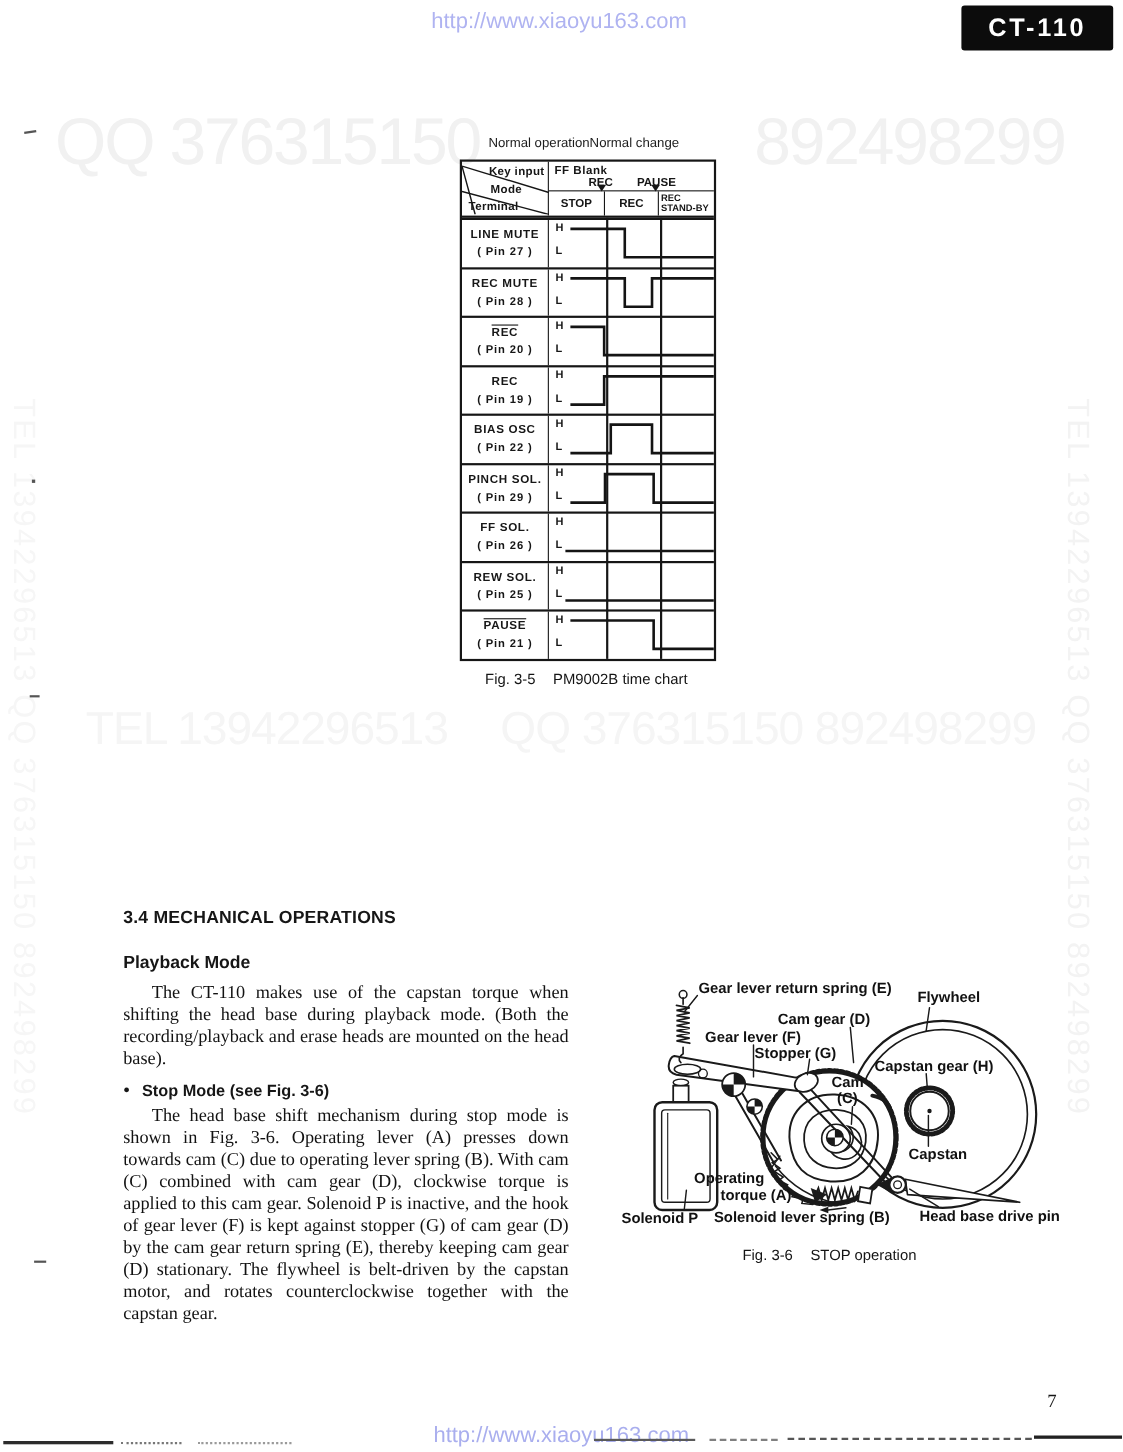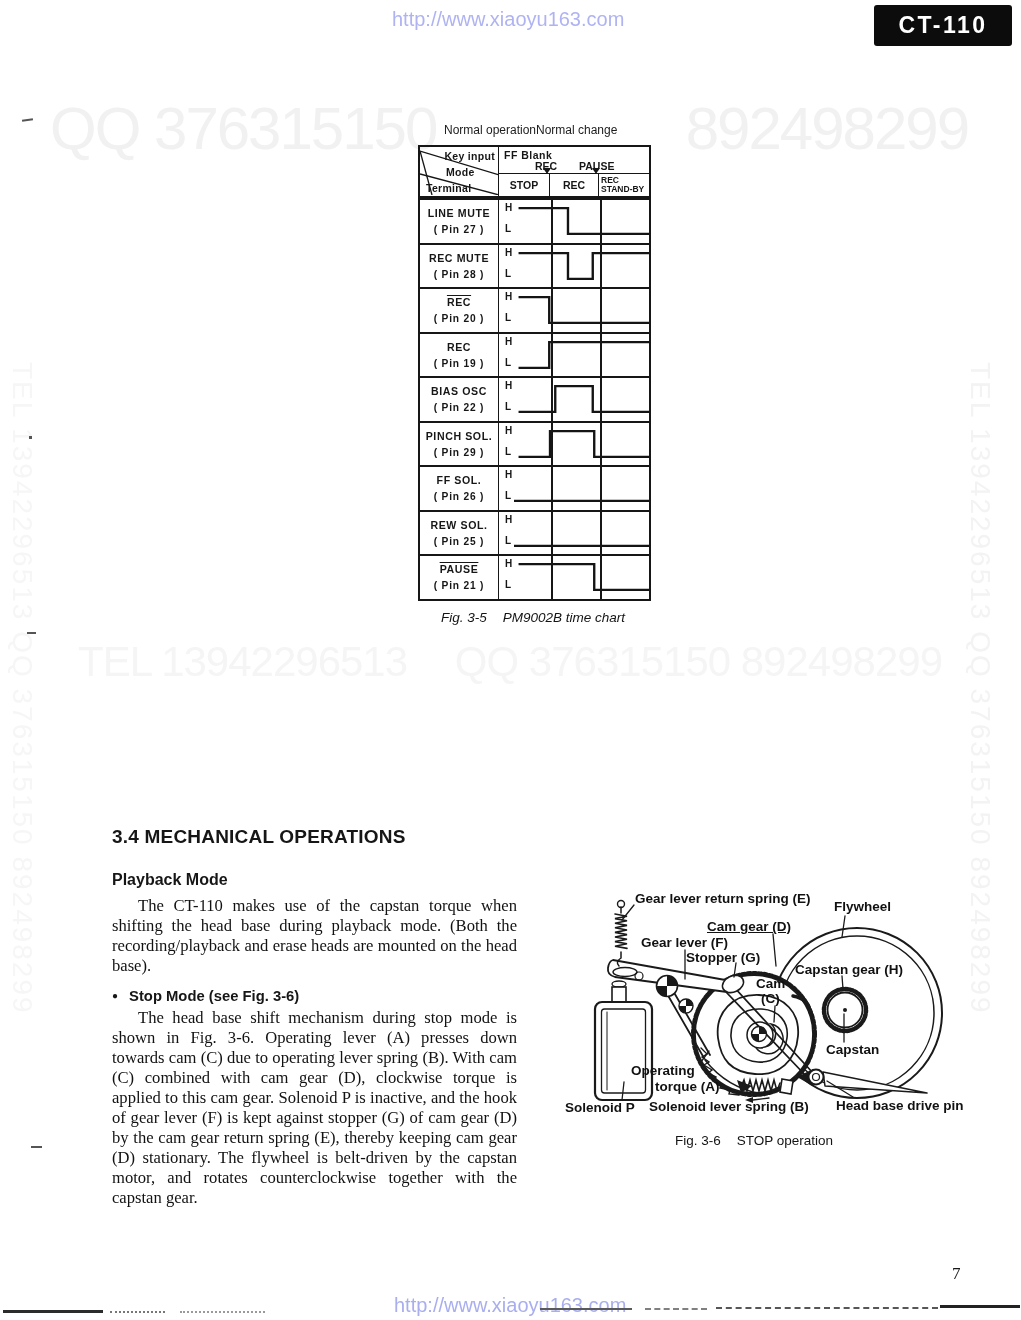--- a/index.html
+++ b/index.html
@@ -58,21 +58,21 @@
   .sig-pin{font-size:10.2px;font-weight:bold;letter-spacing:0.8px;display:block;margin-top:5px;}
   .sig-wave{flex:1;position:relative;}
   .lvl{position:absolute;left:6px;font-size:10px;font-weight:bold;}
   .lvl-h{top:2px;} .lvl-l{top:23px;}
   .wave-svg{position:absolute;left:0;top:0;width:100%;height:100%;}
   .fig-caption{font-size:13.5px;color:#141414;}
   .fig-caption b{font-weight:normal;margin-right:16px;}
 
   
   .text-col{left:112px;top:826px;width:405px;}
-  .h-sec{font-size:19px;font-weight:bold;letter-spacing:0.2px;}
+  .h-sec{font-size:16px;font-weight:bold;letter-spacing:0.2px;}
   .h-sub{font-size:16px;font-weight:bold;margin-top:23px;}
   .para{font-family:"Liberation Serif",serif;font-size:16.6px;line-height:1.205;
         text-align:justify;margin-top:7px;text-indent:26px;color:#121212;}
   .bullet-line{margin-top:12px;display:flex;align-items:center;}
   .bullet{font-size:10px;margin-right:11px;}
   .bullet-txt{font-size:14.8px;font-weight:bold;}
 
   
   .fig36{left:555px;top:880px;width:460px;height:290px;}
   .fig36 svg{position:absolute;left:0;top:0;}
@@ -259,21 +259,21 @@
               <span class="lvl lvl-h">H</span>
               <span class="lvl lvl-l">L</span>
               <svg class="wave-svg" viewBox="0 0 152 42" preserveAspectRatio="none">
                 <path d="M19.8 8 H96.5 V33.5 H152.0" fill="none" stroke="#141414" stroke-width="2.4"></path>
               </svg>
             </div>
           </div>
         </div>
     </div>
 
-    <div class="abs fig-caption" style="left:441px;top:610px;font-style:italic;">
+    <div class="abs fig-caption" style="left:441px;top:610px;">
       <b>Fig. 3-5</b><span>PM9002B time chart</span>
     </div>
 
     <div class="abs text-col">
       <div class="h-sec">3.4  MECHANICAL OPERATIONS</div>
       <div class="h-sub">Playback Mode</div>
       <div class="para">The CT-110 makes use of the capstan torque when shifting the head base during playback mode. (Both the recording/playback and erase heads are mounted on the head base).</div>
       <div class="bullet-line">
         <span class="bullet">●</span>
         <span class="bullet-txt">Stop Mode (see Fig. 3-6)</span>
@@ -360,21 +360,21 @@
             <line x1="220" y1="126" x2="219" y2="142"></line>
             <line x1="289" y1="162" x2="289" y2="134"></line>
             <line x1="146" y1="182" x2="154" y2="171"></line>
             <line x1="67" y1="220" x2="69" y2="202"></line>
             <line x1="298" y1="217" x2="272" y2="201"></line>
           </g>
         </g>
       </svg>
       <span class="flabel" style="left:80px;top:11px;">Gear lever return spring (E)</span>
       <span class="flabel" style="left:279px;top:19px;">Flywheel</span>
-      <span class="flabel" style="left:152px;top:39px;text-decoration:underline;">Cam gear (D)</span>
+      <span class="flabel" style="left:152px;top:39px;">Cam gear (D)</span>
       <span class="flabel" style="left:86px;top:55px;">Gear lever (F)</span>
       <span class="flabel" style="left:131px;top:70px;">Stopper (G)</span>
       <span class="flabel" style="left:240px;top:82px;">Capstan gear (H)</span>
       <span class="flabel" style="left:201px;top:96px;">Cam</span>
       <span class="flabel" style="left:206px;top:111px;">(C)</span>
       <span class="flabel" style="left:271px;top:162px;">Capstan</span>
       <span class="flabel" style="left:76px;top:183px;">Operating</span>
       <span class="flabel" style="left:100px;top:199px;">torque (A)</span>
       <span class="flabel" style="left:10px;top:220px;">Solenoid P</span>
       <span class="flabel" style="left:94px;top:219px;">Solenoid lever spring (B)</span>

